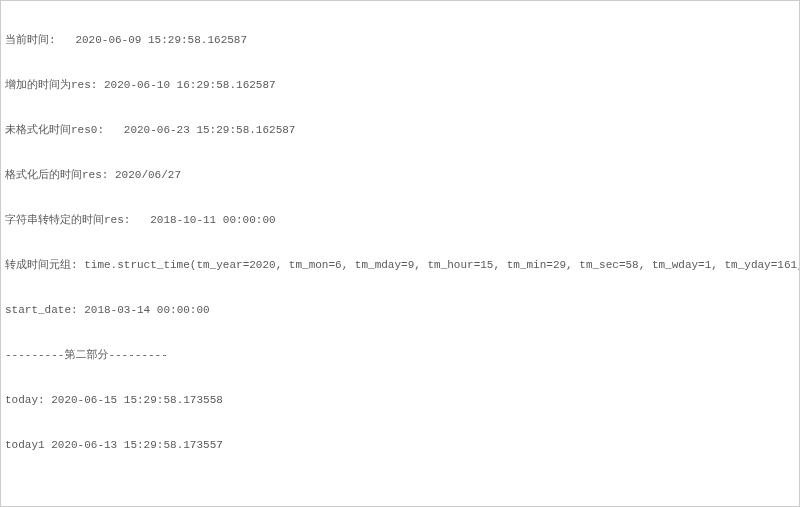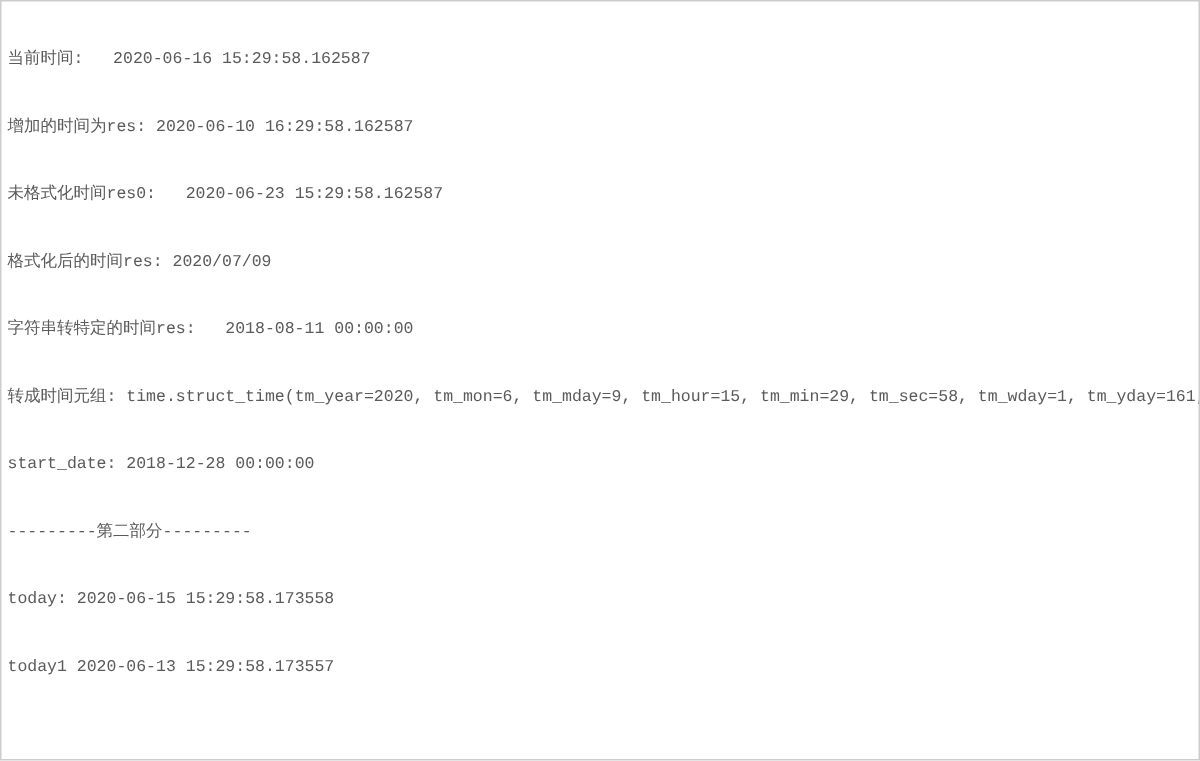--- a/index.html
+++ b/index.html
@@ -32,27 +32,27 @@
       font-size: 11px;
       color: rgba(200, 200, 200, 0.5);
       font-family: sans-serif;
       pointer-events: none;
     }
   </style>
 </head>
 <body>
 
 <div class="console-output">
-  <span class="line">当前时间:   2020-06-16 15:29:58.162587</span>
+  <span class="line">当前时间:   2020-06-09 15:29:58.162587</span>
   <span class="line">增加的时间为res: 2020-06-10 16:29:58.162587</span>
   <span class="line">未格式化时间res0:   2020-06-23 15:29:58.162587</span>
-  <span class="line">格式化后的时间res: 2020/07/09</span>
-  <span class="line">字符串转特定的时间res:   2018-08-11 00:00:00</span>
+  <span class="line">格式化后的时间res: 2020/06/27</span>
+  <span class="line">字符串转特定的时间res:   2018-10-11 00:00:00</span>
   <span class="line">转成时间元组: time.struct_time(tm_year=2020, tm_mon=6, tm_mday=9, tm_hour=15, tm_min=29, tm_sec=58, tm_wday=1, tm_yday=161, tm_isdst=-1)</span>
-  <span class="line">start_date: 2018-12-28 00:00:00</span>
+  <span class="line">start_date: 2018-03-14 00:00:00</span>
   <span class="line">---------第二部分---------</span>
   <span class="line">today: 2020-06-15 15:29:58.173558</span>
   <span class="line">today1 2020-06-13 15:29:58.173557</span>
   
   
   
   
   
   
   

